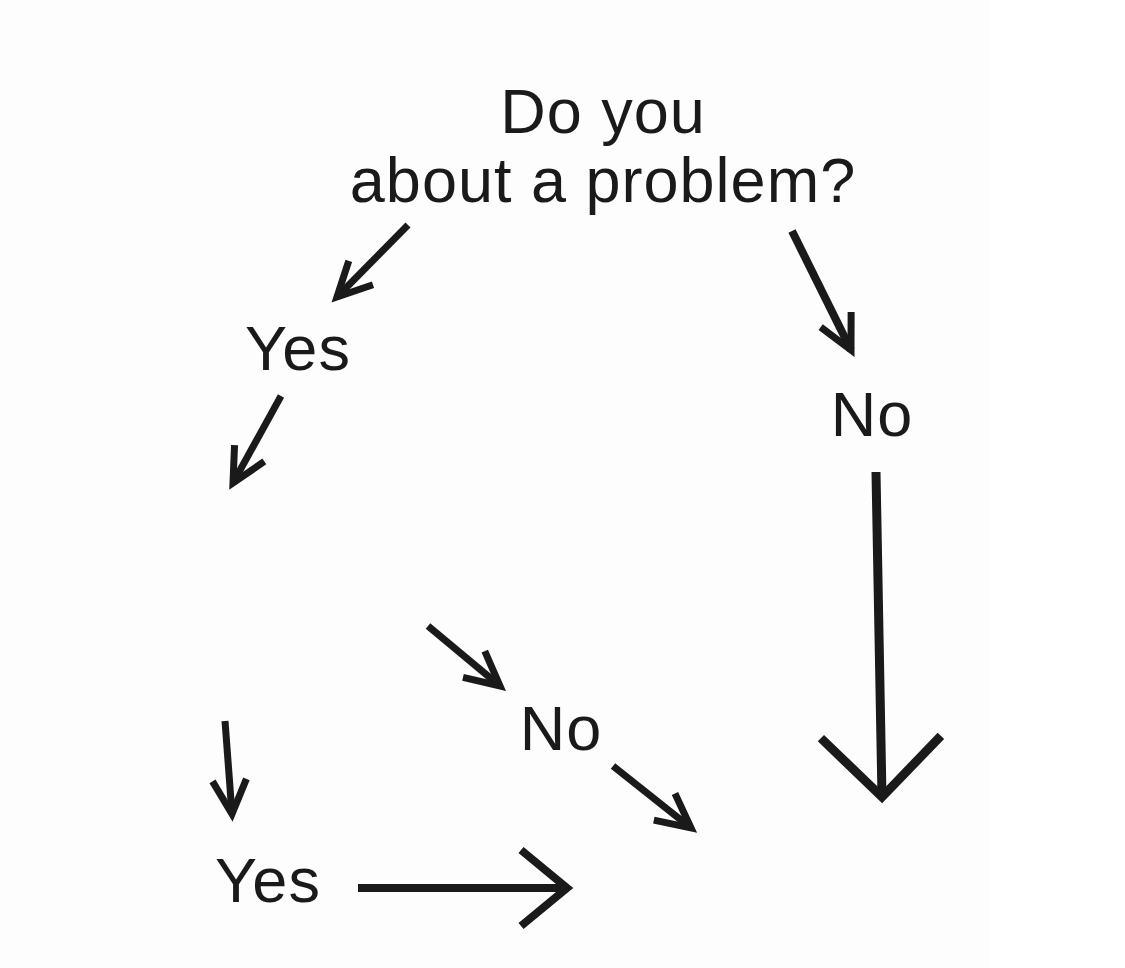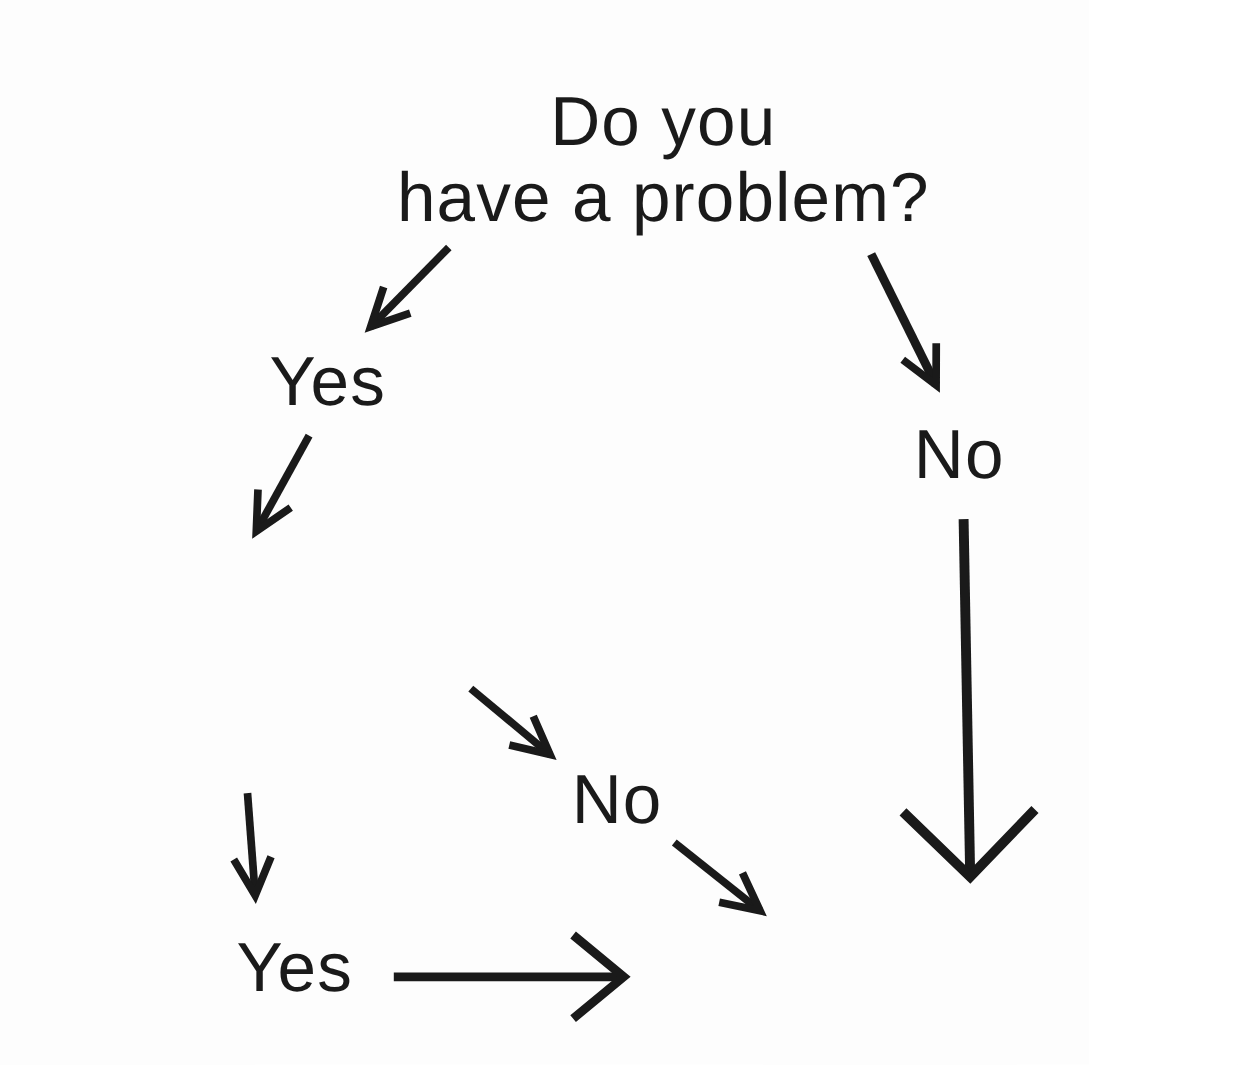--- a/index.html
+++ b/index.html
@@ -64,21 +64,21 @@
       <line x1="281" y1="396" x2="233" y2="483" stroke="#1a1a1a" stroke-width="7" marker-end="url(#head-sm)"></line>
       <line x1="876" y1="472" x2="882" y2="797" stroke="#1a1a1a" stroke-width="9" marker-end="url(#head-lg)"></line>
       <line x1="428" y1="626" x2="500" y2="686" stroke="#1a1a1a" stroke-width="7" marker-end="url(#head-sm)"></line>
       <line x1="613" y1="766" x2="691" y2="828" stroke="#1a1a1a" stroke-width="7" marker-end="url(#head-sm)"></line>
       <line x1="225" y1="721" x2="232" y2="814" stroke="#1a1a1a" stroke-width="7" marker-end="url(#head-sm)"></line>
       <line x1="358" y1="888" x2="567" y2="888" stroke="#1a1a1a" stroke-width="8" marker-end="url(#head-md)"></line>
     </svg>
 
   <div class="node" id="node-question1">
     <div>Do you</div>
-    <div>have a problem?</div>
+    <div>about a problem?</div>
   </div>
 
   <div class="node" id="node-yes1">Yes</div>
 
   <div class="node" id="node-no1">No</div>
 
 
   <div class="node" id="node-no2">No</div>
 
   <div class="node" id="node-yes2">Yes</div>

